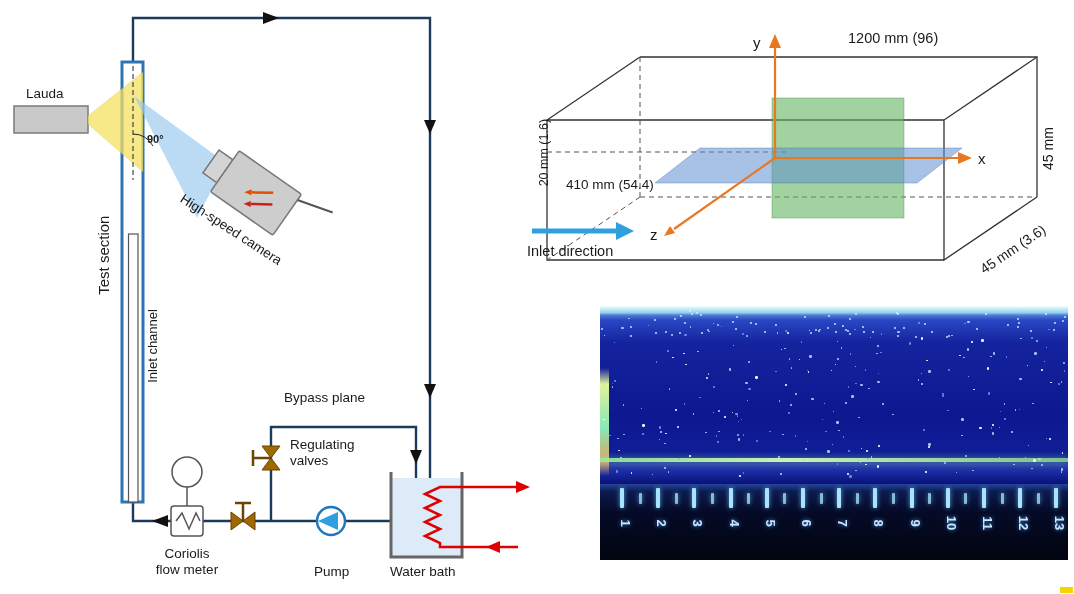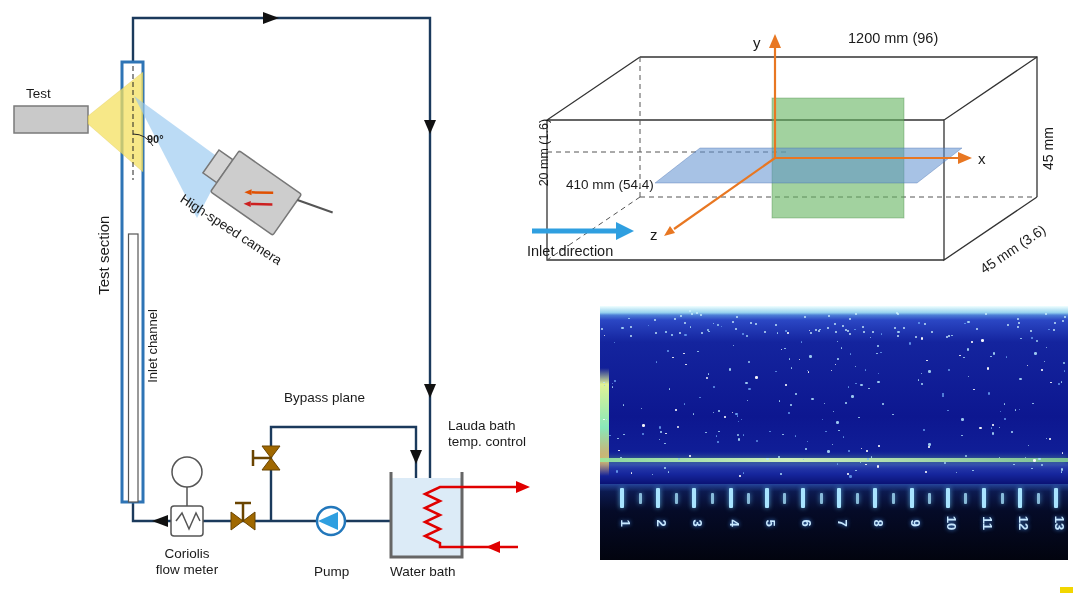--- a/index.html
+++ b/index.html
@@ -141,30 +141,30 @@
         <polygon points="664,236 670,226 675,233" fill="#e87722" stroke="none"></polygon>
       </g>
 
       <g>
         <line x1="532" y1="231" x2="616" y2="231" stroke="#2f9fe0" stroke-width="5"></line>
         <polygon points="616,222 616,240 634,231" fill="#2f9fe0"></polygon>
       </g>
     </g>
   </svg>
 
-  <div class="lbl" style="left:26px;top:86px;">Test</div>
+  <div class="lbl" style="left:26px;top:86px;">Lauda</div>
   <div class="lbl" style="left:147px;top:133px;font-size:11px;font-weight:bold;">90°</div>
   <div class="lbl" style="left:170px;top:228px;width:140px;transform:rotate(33deg);">High-speed camera</div>
   <div class="lbl ctr" style="left:34px;top:246px;width:140px;font-size:15px;transform:rotate(-90deg);">Test section</div>
   <div class="lbl ctr" style="left:98px;top:338px;width:110px;font-size:13px;transform:rotate(-90deg);">Inlet channel</div>
   <div class="lbl" style="left:284px;top:390px;">Bypass plane</div>
+  <div class="lbl wrap" style="left:290px;top:437px;width:80px;">Regulating valves</div>
   <div class="lbl wrap ctr" style="left:152px;top:546px;width:70px;">Coriolis flow meter</div>
   <div class="lbl" style="left:314px;top:564px;">Pump</div>
   <div class="lbl" style="left:390px;top:564px;">Water bath</div>
-  <div class="lbl wrap" style="left:448px;top:418px;width:95px;">Lauda bath temp. control</div>
 
   <div class="lbl" style="left:753px;top:34px;font-size:15px;">y</div>
   <div class="lbl" style="left:978px;top:150px;font-size:15px;">x</div>
   <div class="lbl" style="left:650px;top:226px;font-size:15px;">z</div>
   <div class="lbl" style="left:848px;top:30px;font-size:14.5px;">1200 mm (96)</div>
   <div class="lbl ctr" style="left:1014px;top:140px;width:70px;font-size:14px;transform:rotate(-90deg);">45 mm</div>
   <div class="lbl ctr" style="left:968px;top:241px;width:90px;font-size:14px;transform:rotate(-34deg);">45 mm (3.6)</div>
   <div class="lbl ctr" style="left:509px;top:145px;width:72px;font-size:12.5px;transform:rotate(-90deg);">20 mm (1.6)</div>
   <div class="lbl" style="left:566px;top:177px;">410 mm (54.4)</div>
   <div class="lbl" style="left:527px;top:243px;font-size:14.5px;">Inlet direction</div>

